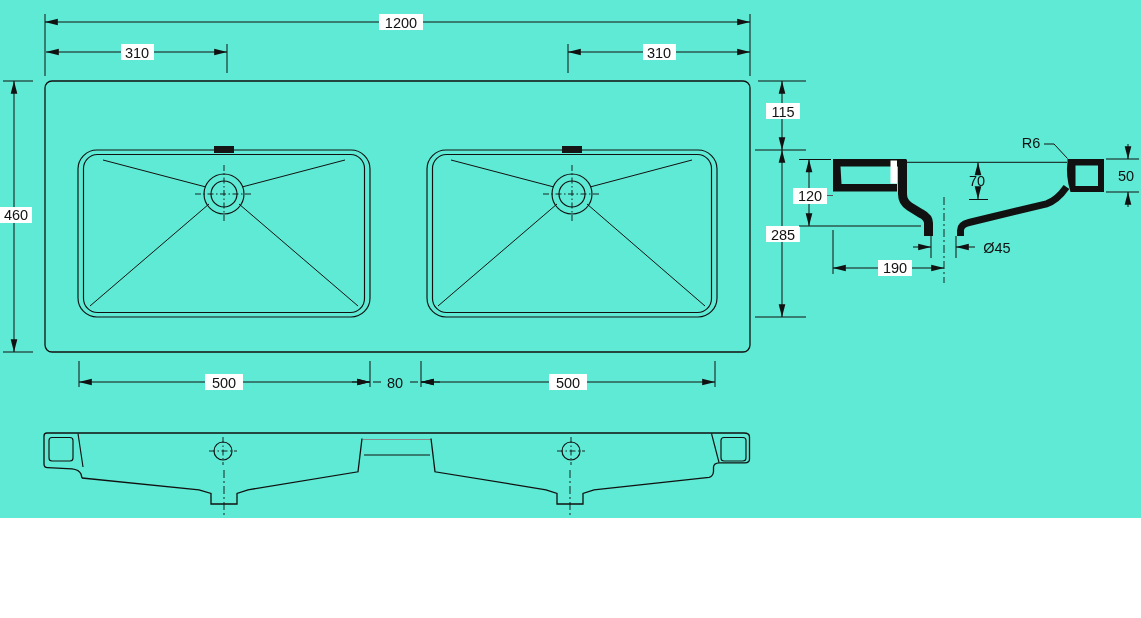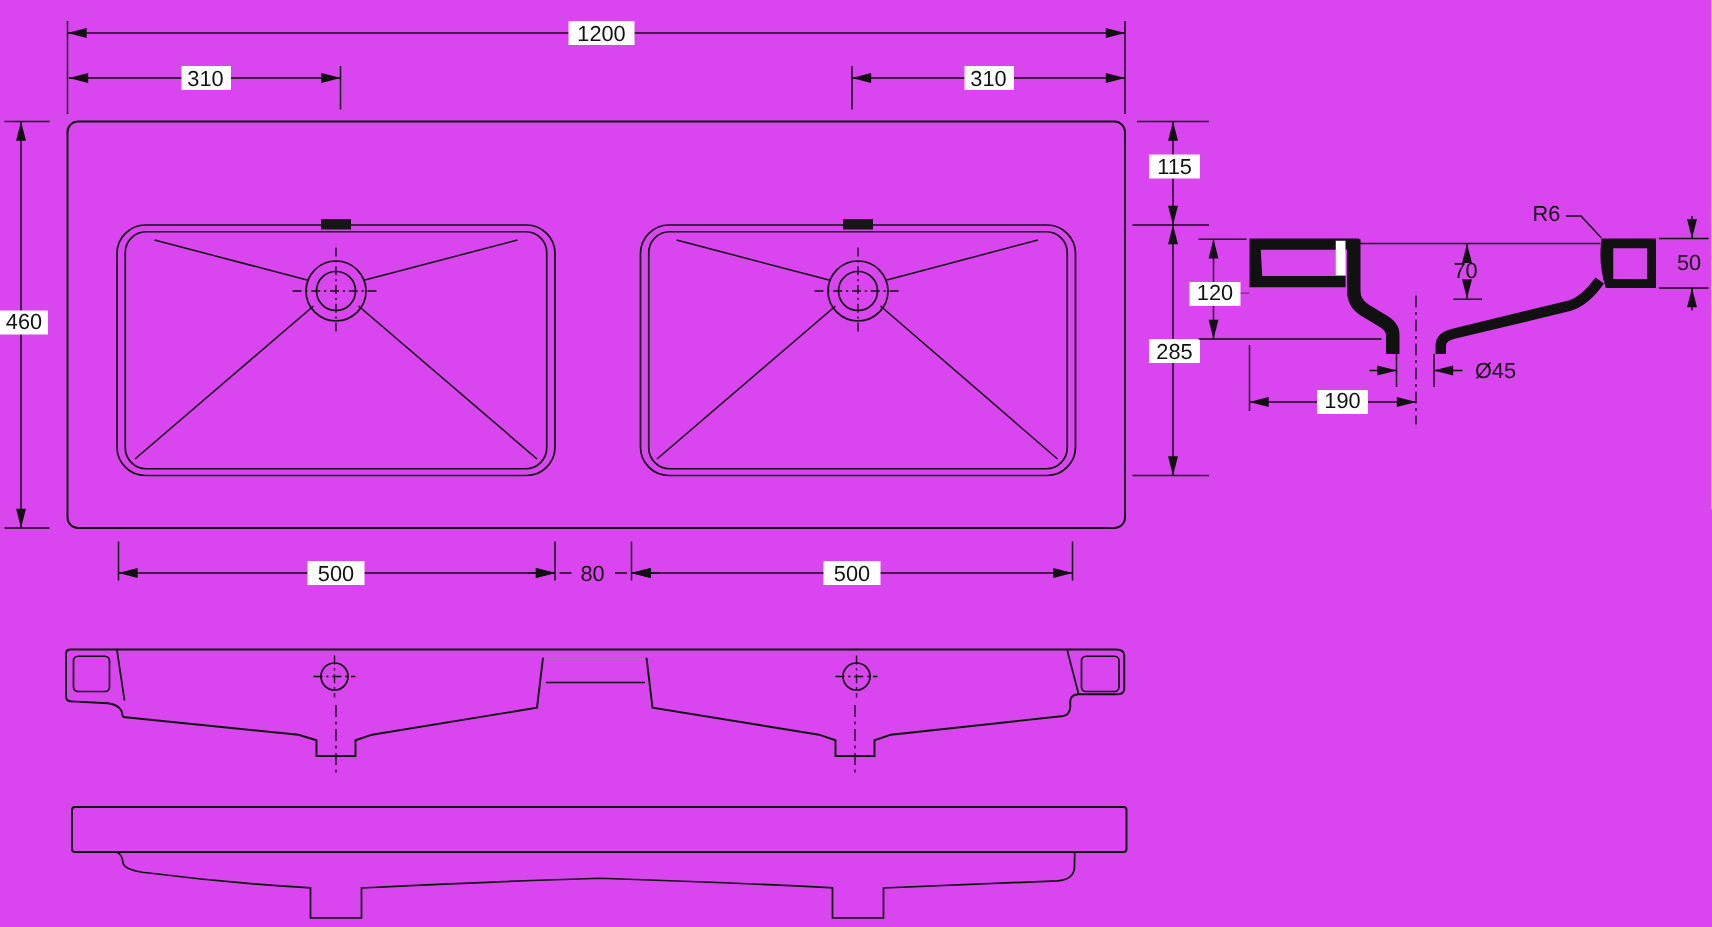--- a/index.html
+++ b/index.html
@@ -1,16 +1,16 @@
 <!DOCTYPE html>
 <html><head>
 <meta charset="utf-8">
 <style>
   html,body{margin:0;padding:0;background:#ffffff;}
-  .stage{width:1141px;height:618px;position:relative;background:#d946ef;overflow:hidden;}
+  .stage{width:1141px;height:518px;position:relative;background:#5eead4;overflow:hidden;}
   svg{display:block;}
   text{font-family:"Liberation Sans","DejaVu Sans",sans-serif;font-size:14.5px;fill:#111;}
   .obj{stroke:#111;stroke-width:1.3;fill:none;}
   .obj2{stroke:#111;stroke-width:1.15;fill:none;}
   .dim{stroke:#111;stroke-width:1;fill:none;}
   .cl{stroke:#111;stroke-width:0.9;fill:none;stroke-dasharray:8 3 2 3;}
   .cls{stroke:#111;stroke-width:0.9;fill:none;stroke-dasharray:6 2.5 1.5 2.5;}
   .lbl{text-anchor:middle;dominant-baseline:central;}
   .mask{fill:#ffffff;}
   .ink{fill:#111;}

